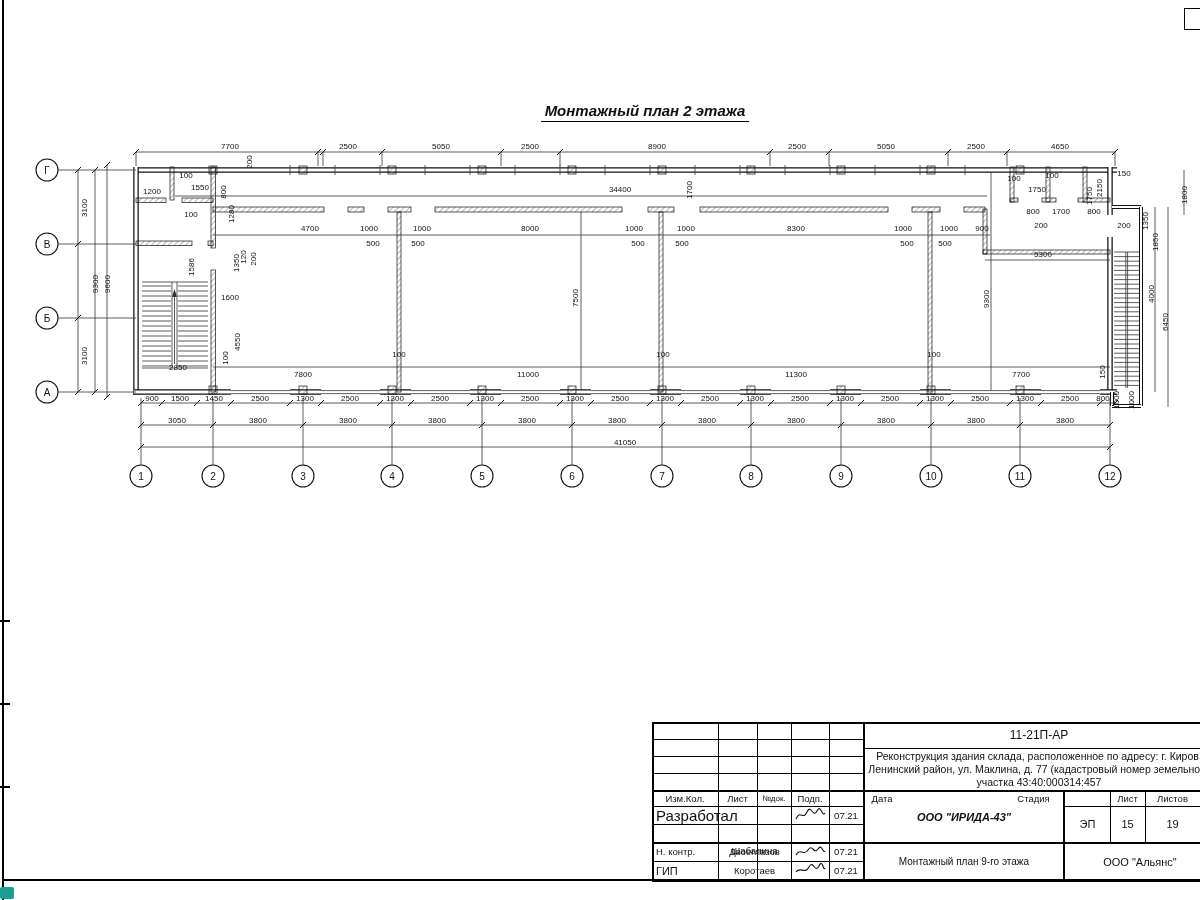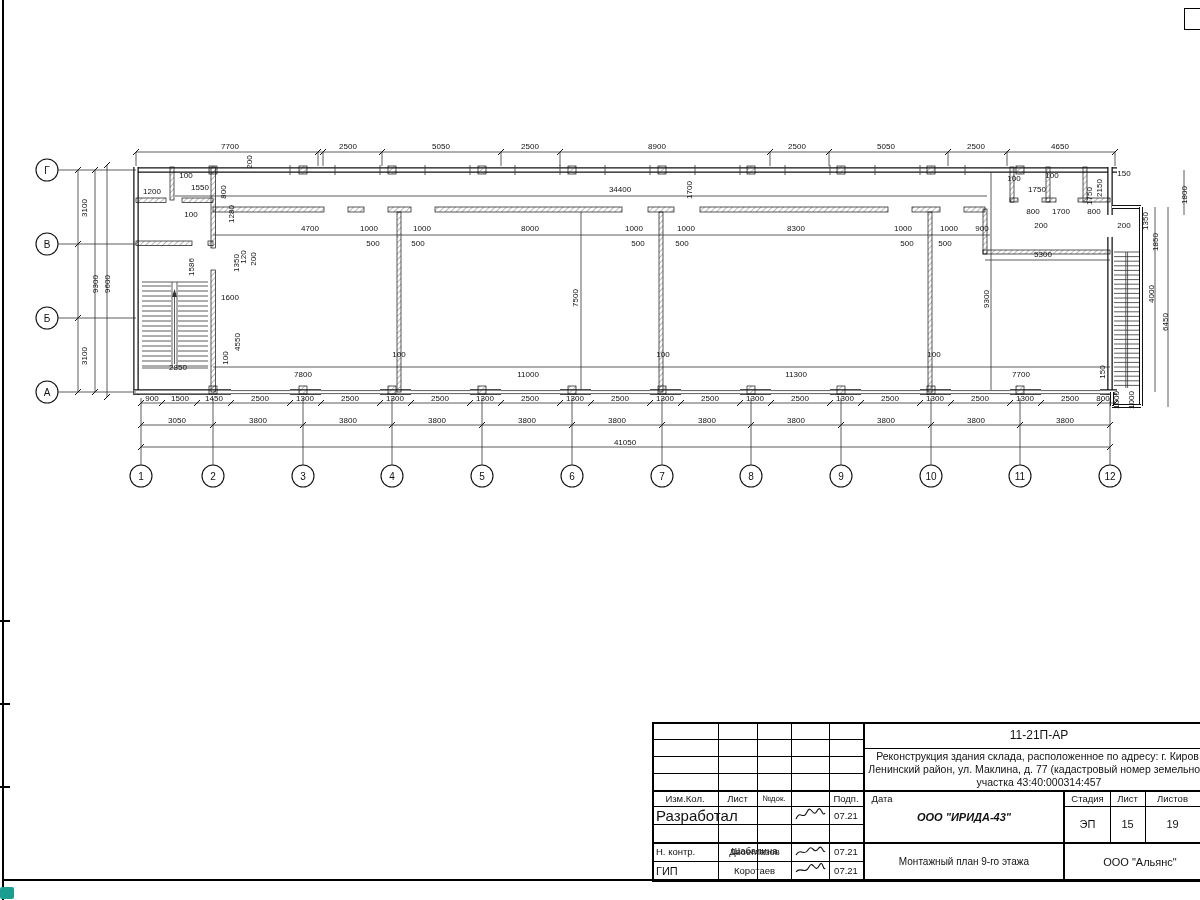--- a/index.html
+++ b/index.html
@@ -28,20 +28,23 @@
 <div class="page">
 
   <div class="frame" style="left:2px;top:0;width:1.6px;height:900px;"></div>
   <div class="frame" style="left:2px;top:879px;width:1198px;height:1.8px;"></div>
   <div class="frame" style="left:0;top:620px;width:10px;height:1.5px;"></div>
   <div class="frame" style="left:0;top:703px;width:10px;height:1.5px;"></div>
   <div class="frame" style="left:0;top:786px;width:10px;height:1.5px;"></div>
   <div class="corner" style="left:1184px;top:8px;width:30px;height:20px;"></div>
   <div class="wm" style="left: 0px; top: 887px; width: 14px; height: 12px; background: rgb(26, 158, 143);"></div>
 
+  <div class="plan-title">
+    <span>Монтажный план 2 этажа</span>
+  </div>
 
   <svg id="plan" width="1200" height="900" viewBox="0 0 1200 900" style="position:absolute;left:0;top:0;">
     <defs>
       <pattern id="h" width="4" height="4" patternUnits="userSpaceOnUse" patternTransform="rotate(45)">
         <line x1="0" y1="0" x2="0" y2="4" stroke="#333" stroke-width="0.7"></line>
       </pattern>
     </defs>
     <g id="walls">
         <line x1="231" y1="390.6" x2="1100" y2="390.6" class="thin"></line>
         <line x1="231" y1="393.6" x2="1100" y2="393.6" class="thin"></line>
@@ -492,21 +495,21 @@
     <div class="hl" style="left:652px;top:842px;width:548px;height:1.5px;"></div>
     <div class="hl" style="left:652px;top:861px;width:211px;height:1px;"></div>
     <div class="hl" style="left:652px;top:880px;width:548px;height:2px;"></div>
 
     <div class="tbt" style="left:863px;top:724px;width:352px;height:22px;font-size:12px;">11-21П-АР</div>
     <div class="tbt" style="left:866px;top:749px;width:346px;height:40px;font-size:10.5px;white-space:normal;text-align:center;line-height:13px;">Реконструкция здания склада, расположенное по адресу: г. Киров, Ленинский район, ул. Маклина, д. 77 (кадастровый номер земельного участка 43:40:000314:457</div>
 
     <div class="tbt" style="left:652px;top:791px;width:66px;height:15px;font-size:9.5px;">Изм.Кол.</div>
     <div class="tbt" style="left:718px;top:791px;width:39px;height:15px;font-size:9.5px;">Лист</div>
     <div class="tbt" style="left:757px;top:791px;width:34px;height:15px;font-size:8px;">№док.</div>
-    <div class="tbt" style="left:791px;top:791px;width:38px;height:15px;font-size:9.5px;padding-left:36px;">Подп.</div>
+    <div class="tbt" style="left:791px;top:791px;width:38px;height:15px;font-size:9.5px;">Подп.</div>
     <div class="tbt" style="left:829px;top:791px;width:34px;height:15px;font-size:9.5px;padding-left:36px;">Дата</div>
 
     <div class="tbt left-align" style="left:656px;top:807px;width:62px;height:16px;font-size:15px;">Разработал</div>
     <div class="tbt" style="left:718px;top:842px;width:73px;height:16px;font-size:9.5px;">Шабалина</div>
     <div class="tbt" style="left:829px;top:807px;width:34px;height:16px;font-size:9.5px;">07.21</div>
 
     <div class="tbt left-align" style="left:656px;top:843px;width:62px;height:17px;font-size:9.5px;">Н. контр.</div>
     <div class="tbt" style="left:718px;top:843px;width:73px;height:17px;font-size:9.5px;">Двоеглазов</div>
     <div class="tbt" style="left:829px;top:843px;width:34px;height:17px;font-size:9.5px;">07.21</div>
 
@@ -520,21 +523,21 @@
     <svg width="34" height="14" style="position:absolute;left:793px;top:845px;">
       <path d="M3,10 C8,2 11,12 15,5 S21,10 25,4 S30,9 32,6" fill="none" stroke="#111" stroke-width="1.1"></path>
     </svg>
     <svg width="34" height="14" style="position:absolute;left:793px;top:863px;">
       <path d="M3,9 C7,3 12,12 16,4 S22,11 26,3 S30,9 32,5" fill="none" stroke="#111" stroke-width="1.1"></path>
     </svg>
 
     <div class="tbt it" style="left:865px;top:792px;width:198px;height:50px;font-size:11px;">ООО "ИРИДА-43"</div>
     <div class="tbt" style="left:865px;top:843px;width:198px;height:37px;font-size:10px;">Монтажный план 9-го этажа</div>
 
-    <div class="tbt" style="left:1065px;top:791px;width:45px;height:15px;font-size:9.5px;">Стадия</div>
+    <div class="tbt" style="left:1011px;top:791px;width:45px;height:15px;font-size:9.5px;">Стадия</div>
     <div class="tbt" style="left:1110px;top:791px;width:35px;height:15px;font-size:9.5px;">Лист</div>
     <div class="tbt" style="left:1145px;top:791px;width:55px;height:15px;font-size:9.5px;">Листов</div>
     <div class="tbt" style="left:1065px;top:807px;width:45px;height:34px;font-size:11px;">ЭП</div>
     <div class="tbt" style="left:1110px;top:807px;width:35px;height:34px;font-size:11px;">15</div>
     <div class="tbt" style="left:1145px;top:807px;width:55px;height:34px;font-size:11px;">19</div>
     <div class="tbt" style="left:1065px;top:843px;width:150px;height:37px;font-size:11px;">ООО "Альянс"</div>
   </div>
 </div>
 
 </body></html>

